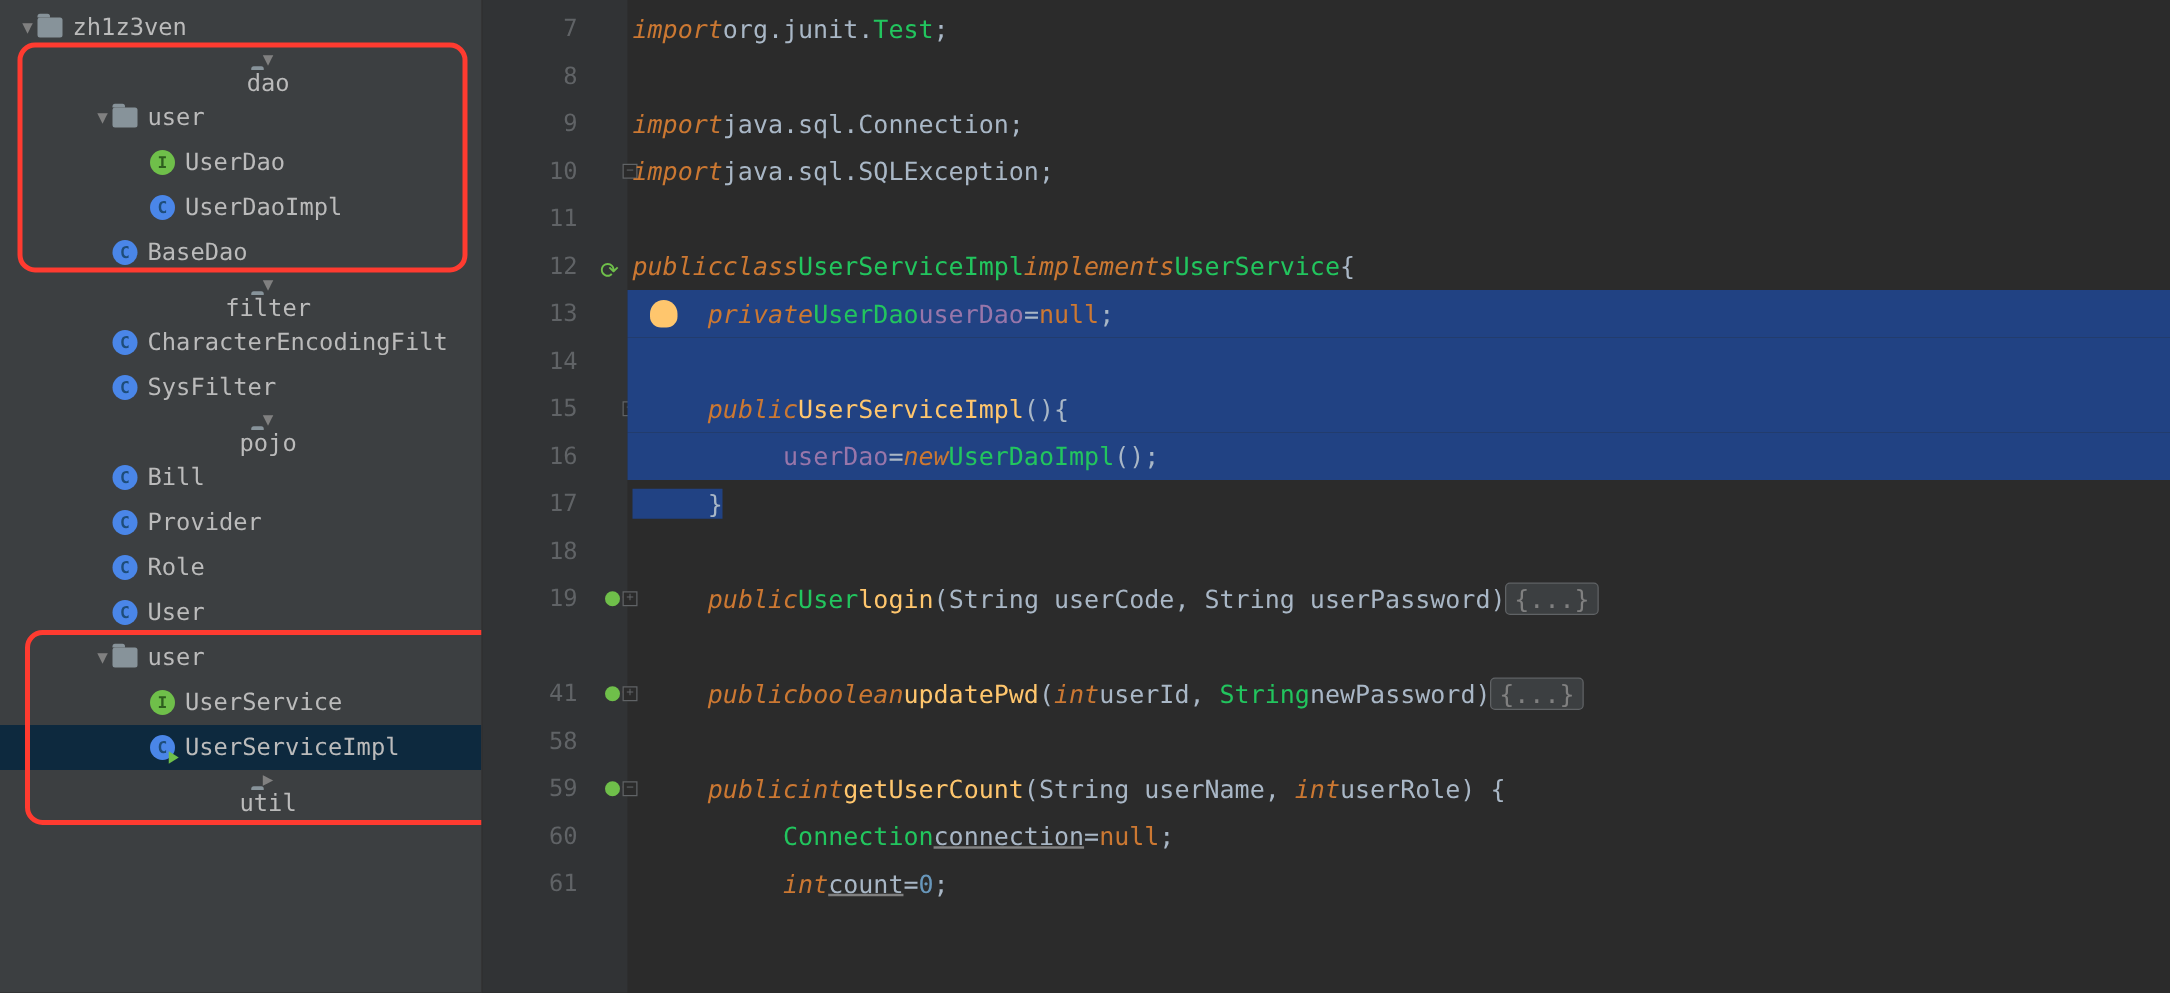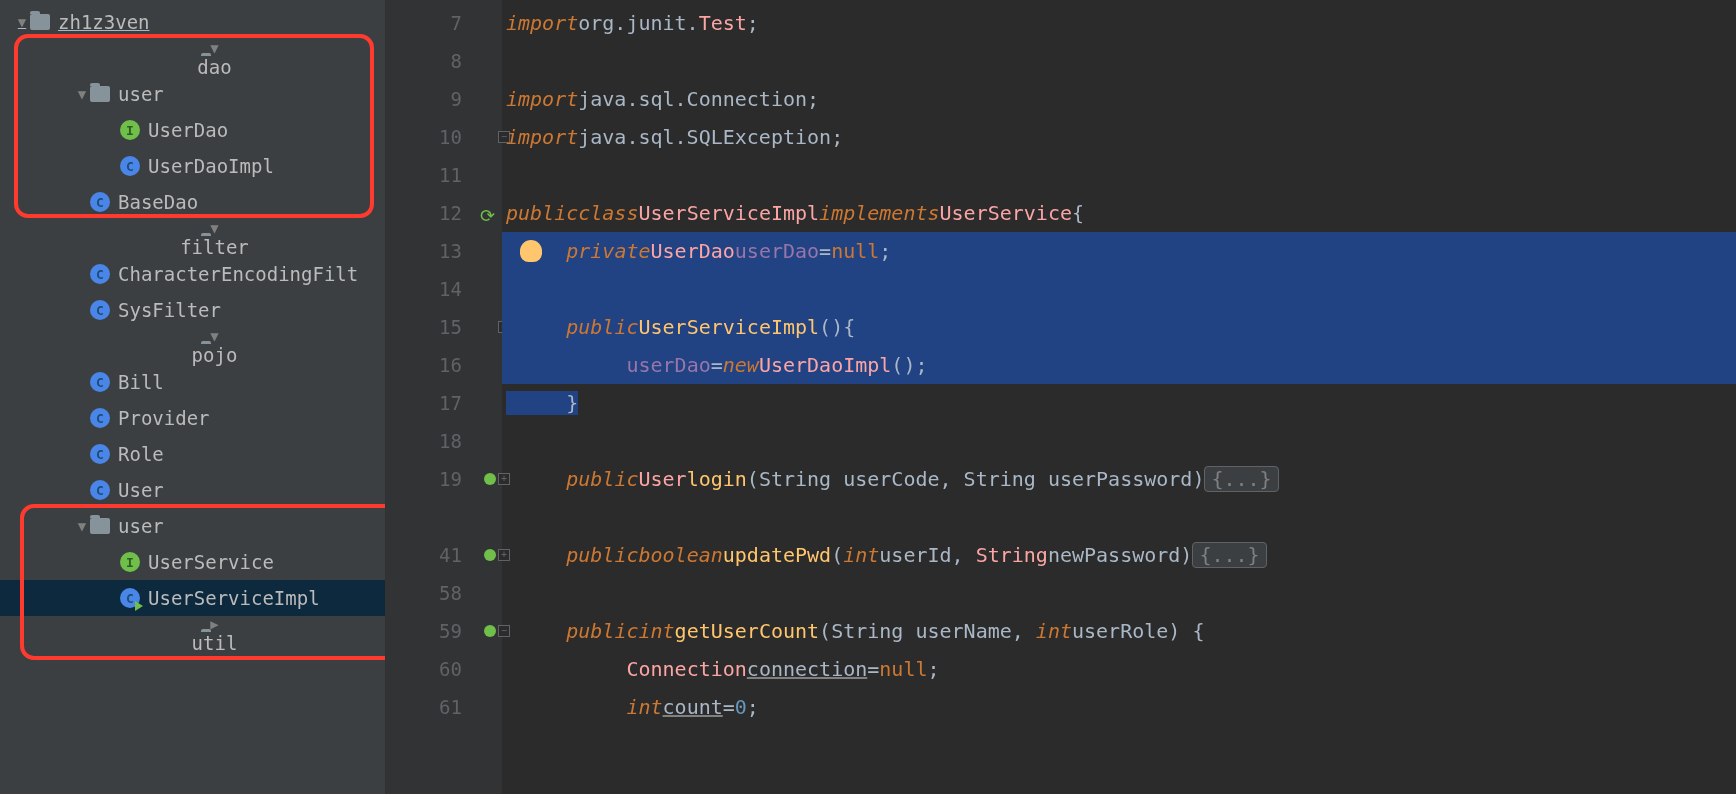--- a/index.html
+++ b/index.html
@@ -60,21 +60,21 @@
   .interface-icon::after { content: "I"; color: #2e5e1e; }
   .class-icon.run { position: relative; }
   .class-icon.run::before {
     content: "";
     position: absolute; right: -3px; bottom: -3px;
     width: 0; height: 0;
     border-left: 8px solid #6fbf4a;
     border-top: 5px solid transparent;
     border-bottom: 5px solid transparent;
   }
-  .indent-0 { padding-left: 14px; text-decoration: underline; }
+  .indent-0 { padding-left: 14px; }
   .indent-1 { padding-left: 44px; flex-direction: column; }
   .indent-2 { padding-left: 74px; }
   .indent-3 { padding-left: 104px; }
   .tree-label { color: #bbbbbb; font-size: 19px; }
   .highlight-box {
     position: absolute;
     border: 4px solid #ff3b30;
     border-radius: 14px;
     pointer-events: none;
   }
@@ -126,21 +126,21 @@
   }
   .code-row {
     height: 38px;
     display: flex;
     align-items: center;
     padding-left: 4px;
     white-space: pre;
   }
   .selected-bg { background: #214283; }
   .kw { color: #cc7832; font-style: italic; }
-  .type { color: #fca5a5; }
+  .type { color: #22c55e; }
   .ident { color: #a9b7c6; }
   .method { color: #ffc66d; }
   .field { color: #9876aa; }
   .literal { color: #cc7832; }
   .punct { color: #a9b7c6; }
   .num { color: #6897bb; }
   .folded {
     border: 1px solid #606366;
     border-radius: 4px;
     padding: 0 6px;

